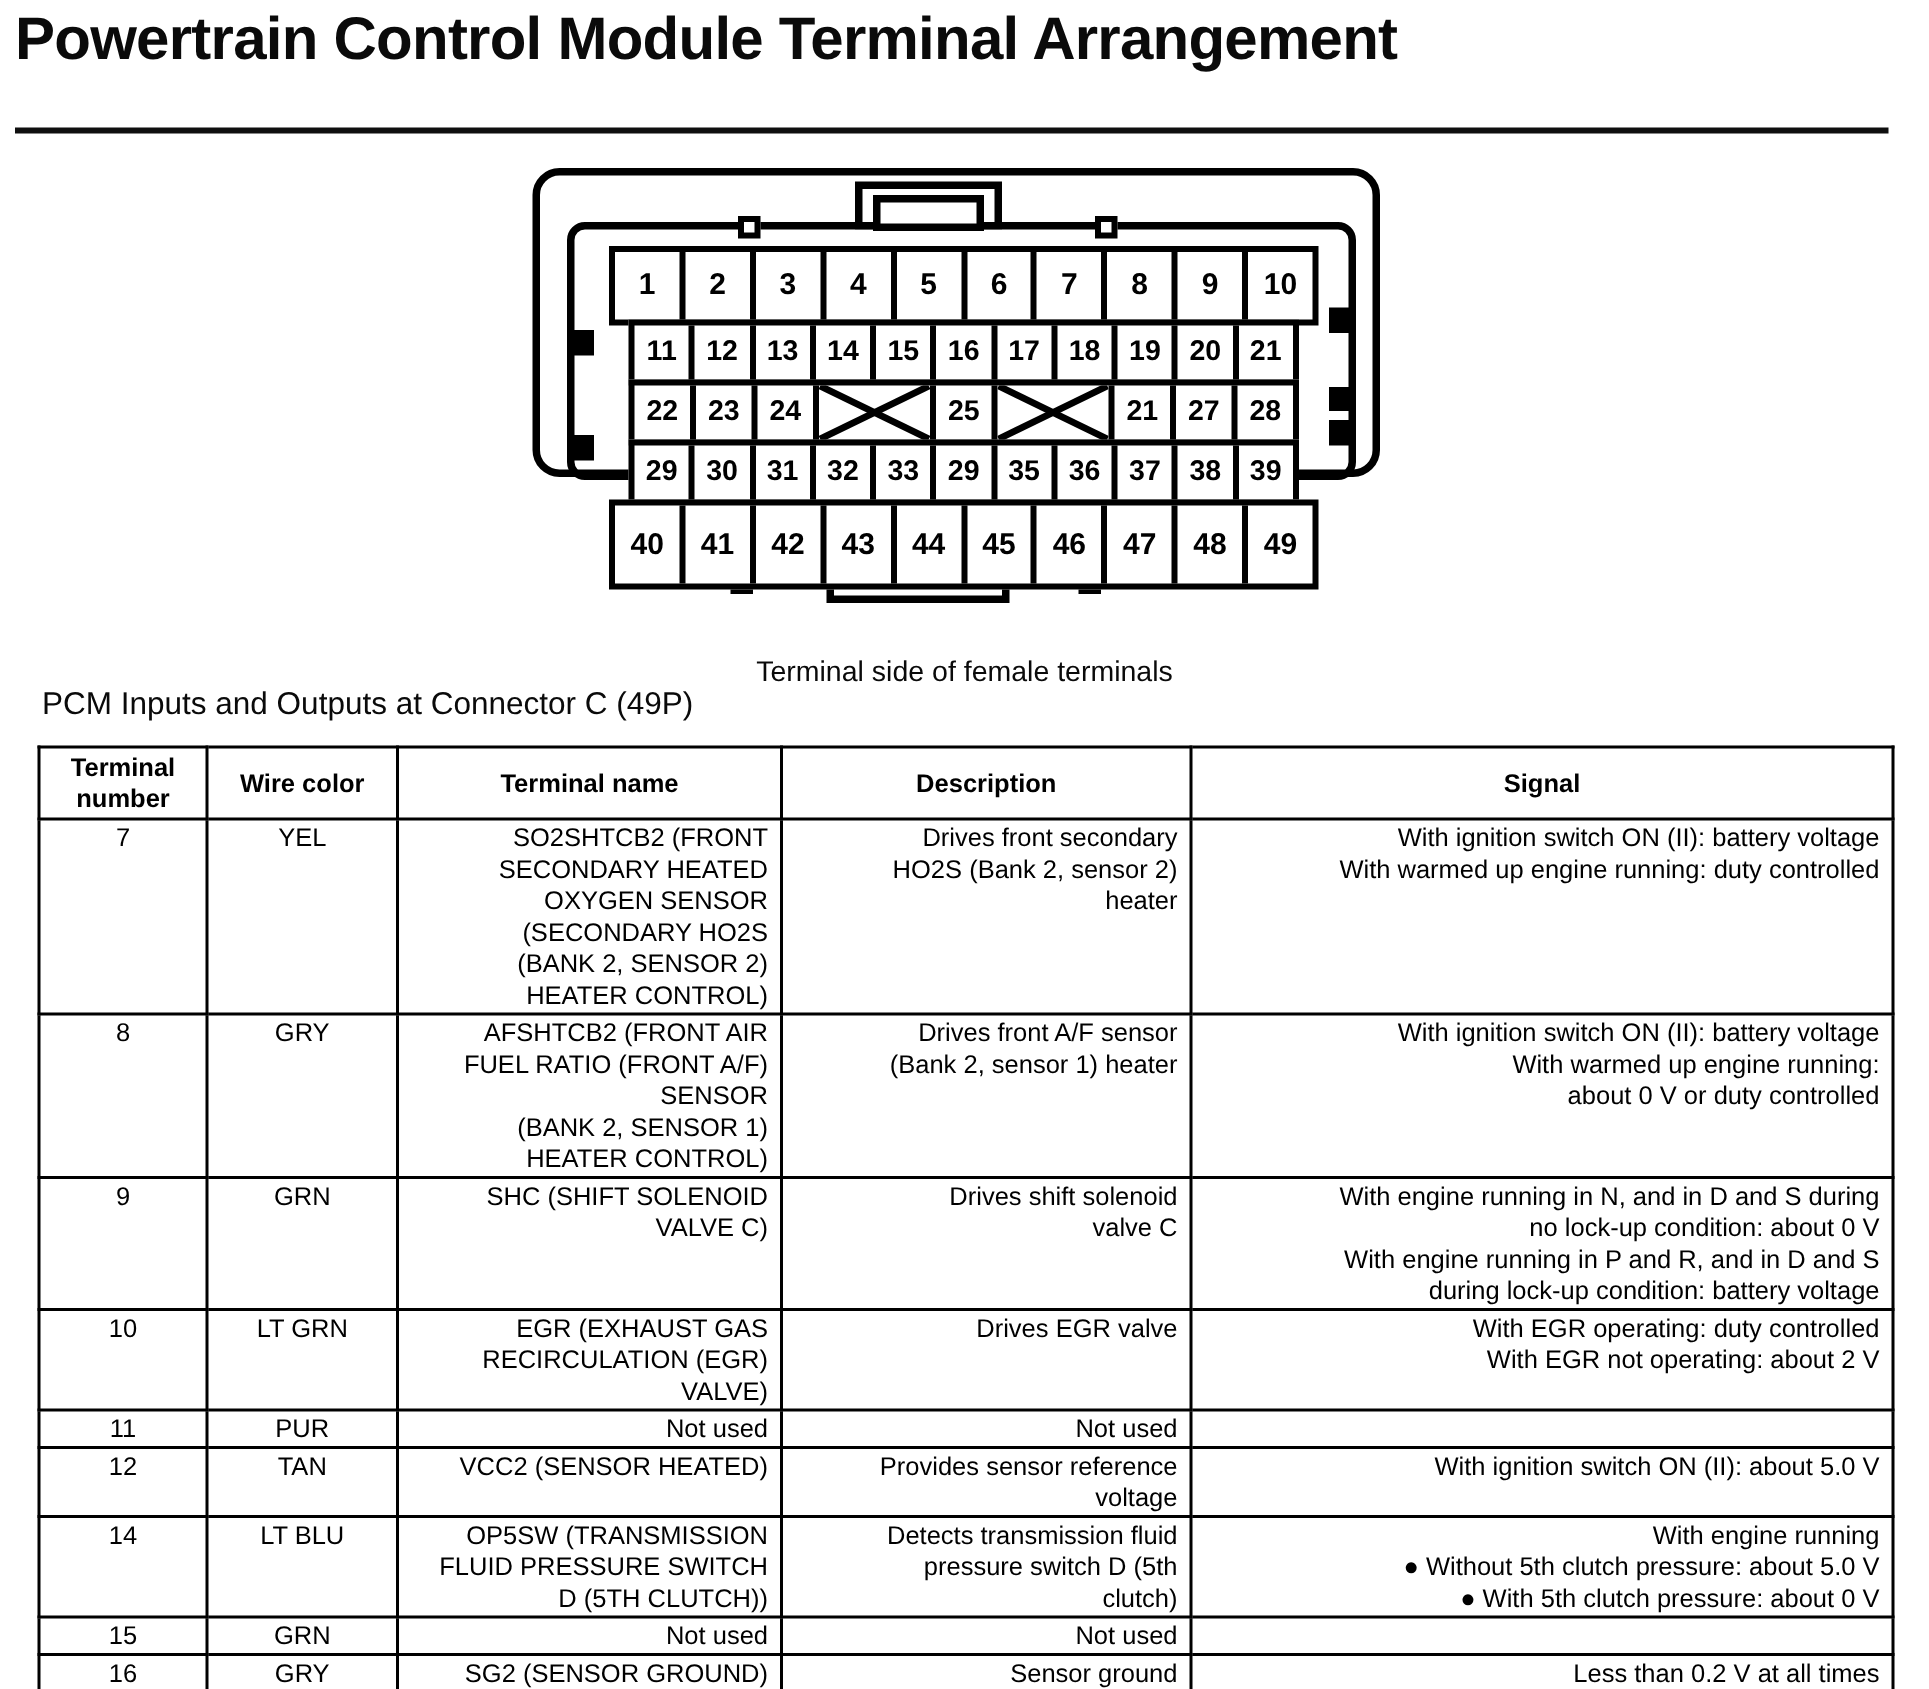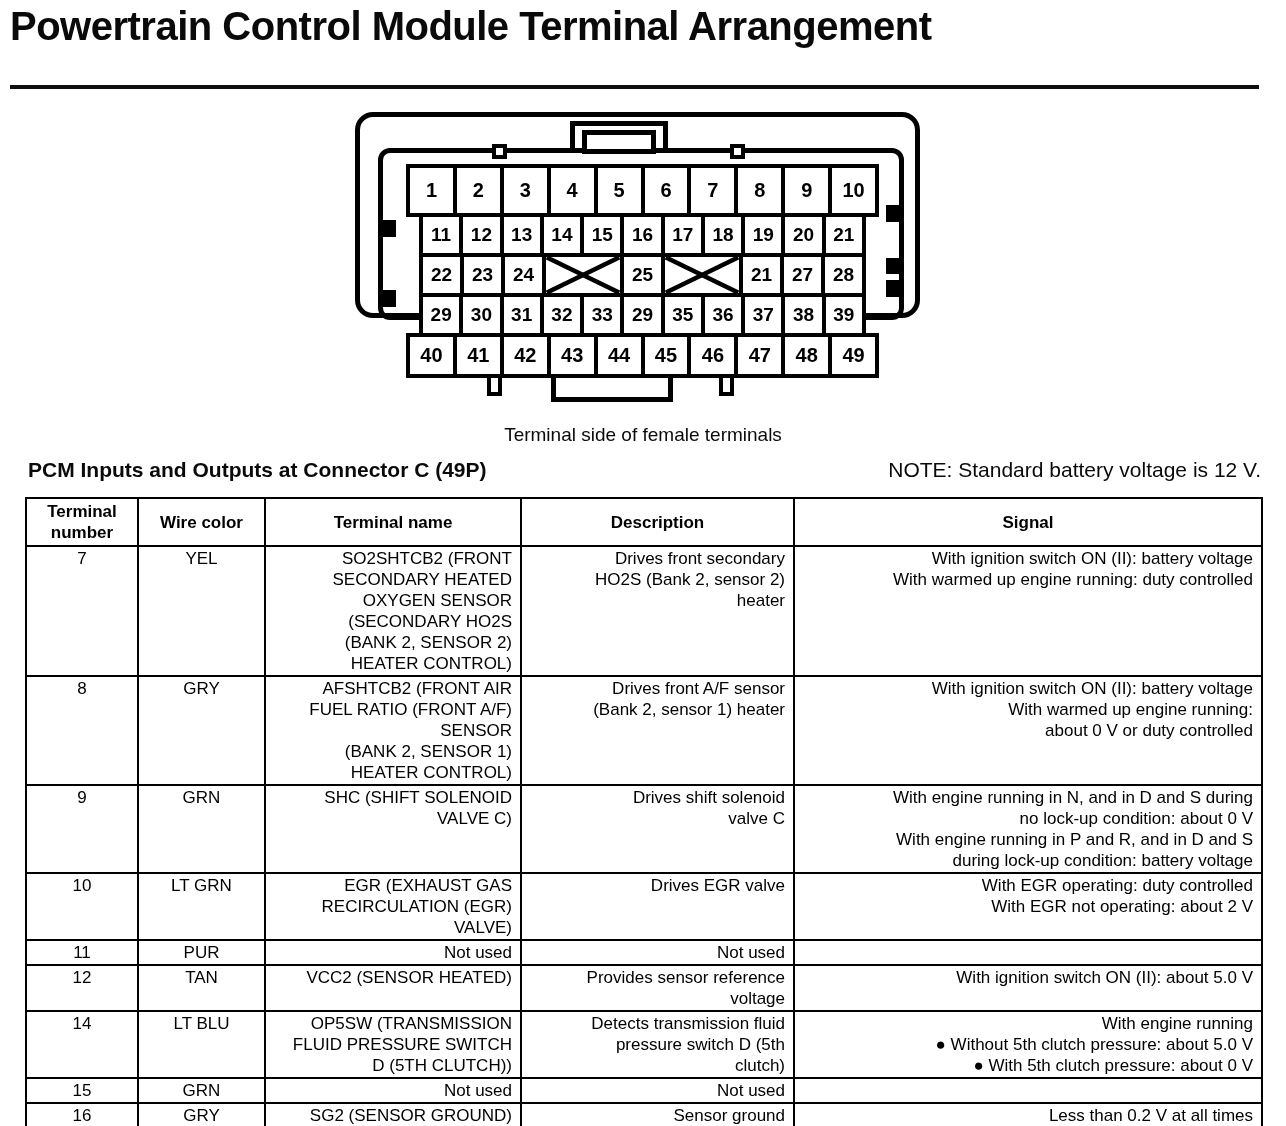--- a/index.html
+++ b/index.html
@@ -40,42 +40,42 @@
   .bump-r2 { left:533px; top:150px; width:18px; height:16px; }
   .bump-r3 { left:533px; top:172px; width:18px; height:17px; }
 
   .terminal-grid { position:absolute; left:53px; top:56px; width:473px; z-index:3; }
   .c-row {
     display:flex; box-sizing:border-box;
     border:4px solid #000; background:#fff;
   }
   .c-row-0 { height:53px; }
   .c-row-1, .c-row-2, .c-row-3 { height:44px; width:447px; margin:-4px auto 0 auto; }
-  .c-row-4 { height:45px; margin-top:-4px;text-align:center; }
+  .c-row-4 { height:60px; margin-top:-4px;text-align:center; }
   .c-cell {
     flex:1; display:flex; align-items:center; justify-content:center;
     font-weight:bold; font-size:20px; color:#000; min-width:0;
   }
   .c-row-1 .c-cell, .c-row-2 .c-cell, .c-row-3 .c-cell { font-size:19px; }
   .c-cell + .c-cell { border-left:4px solid #000; }
   .c-x { flex:2; position:relative; }
   .c-x svg { position:absolute; left:0; top:0; width:100%; height:100%; display:block; }
   .c-x line { stroke:#000; stroke-width:4.5; vector-effect:non-scaling-stroke; }
 
   .connector-caption {
-    position:absolute; left:353px; top:424px; width:580px;
+    position:absolute; left:353px; top:438px; width:580px;
     text-align:center; font-size:19px; color:#0a0a0a;
   }
 
   
   .section-row {
     position:absolute; left:28px; top:458px; width:1233px;
     display:flex; justify-content:space-between; align-items:baseline;
   }
-  .section-heading { font-size:21px; font-weight:bold; color:#0a0a0a; }
+  .section-heading { font-size:21px; font-weight:normal; color:#0a0a0a; }
   .note-text { font-size:21px; color:#0a0a0a; }
 
   
   .io-table {
     position:absolute; left:25px; top:497px; width:1236px;
     border-collapse:collapse; table-layout:fixed;
     font-size:17px; line-height:21px; color:#000;
   }
   .io-table th, .io-table td {
     border:2px solid #000; box-sizing:border-box;
@@ -181,21 +181,20 @@
   <div class="bump bump-l2"></div>
   <div class="bump bump-r1"></div>
   <div class="bump bump-r2"></div>
   <div class="bump bump-r3"></div>
 </div>
 
 <div class="connector-caption">Terminal side of female terminals</div>
 
 <div class="section-row">
   <div class="section-heading">PCM Inputs and Outputs at Connector C (49P)</div>
-  <div class="note-text">NOTE: Standard battery voltage is 12 V.</div>
 </div>
 
 <table class="io-table">
   <colgroup>
     <col style="width:112px">
     <col style="width:127px">
     <col style="width:256px">
     <col style="width:273px">
     <col style="width:468px">
   </colgroup>

